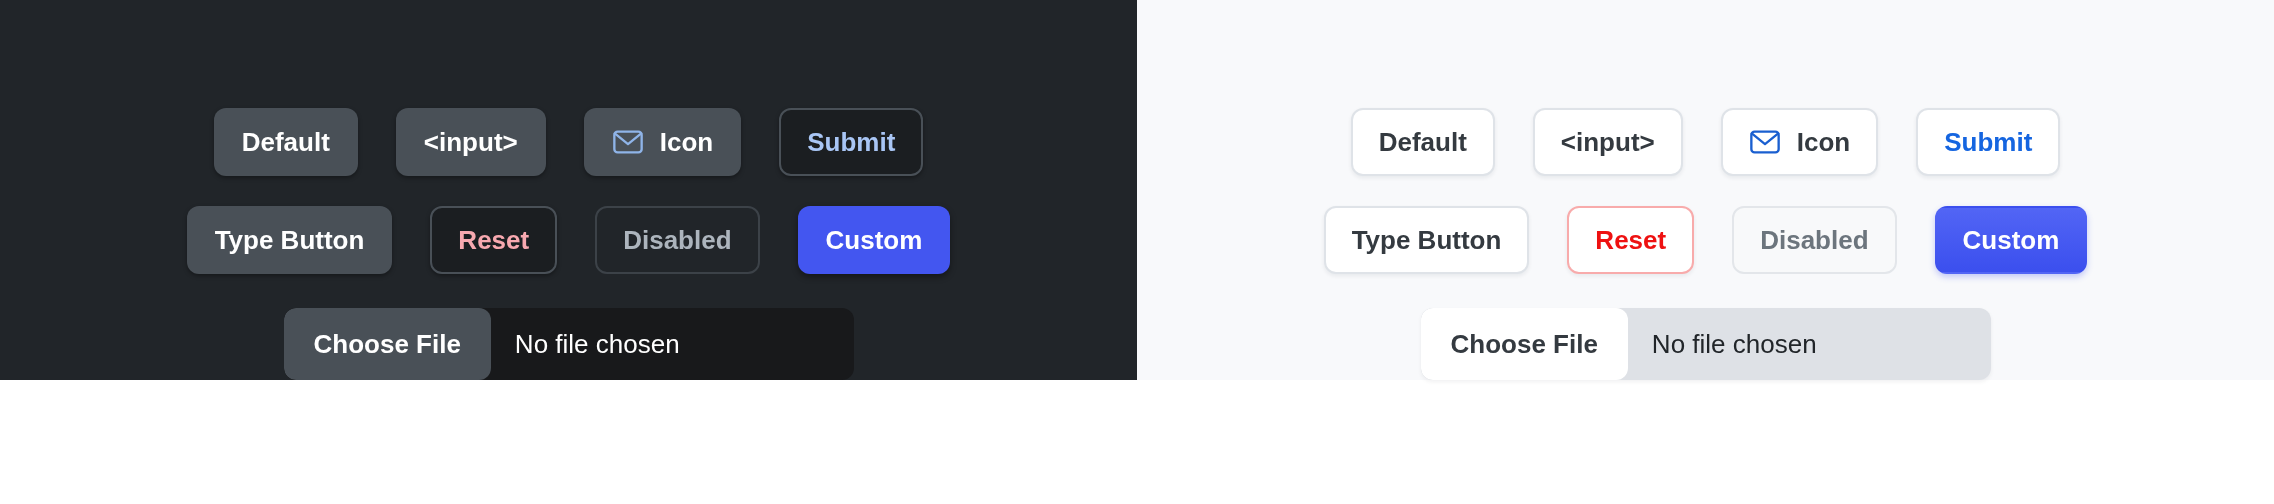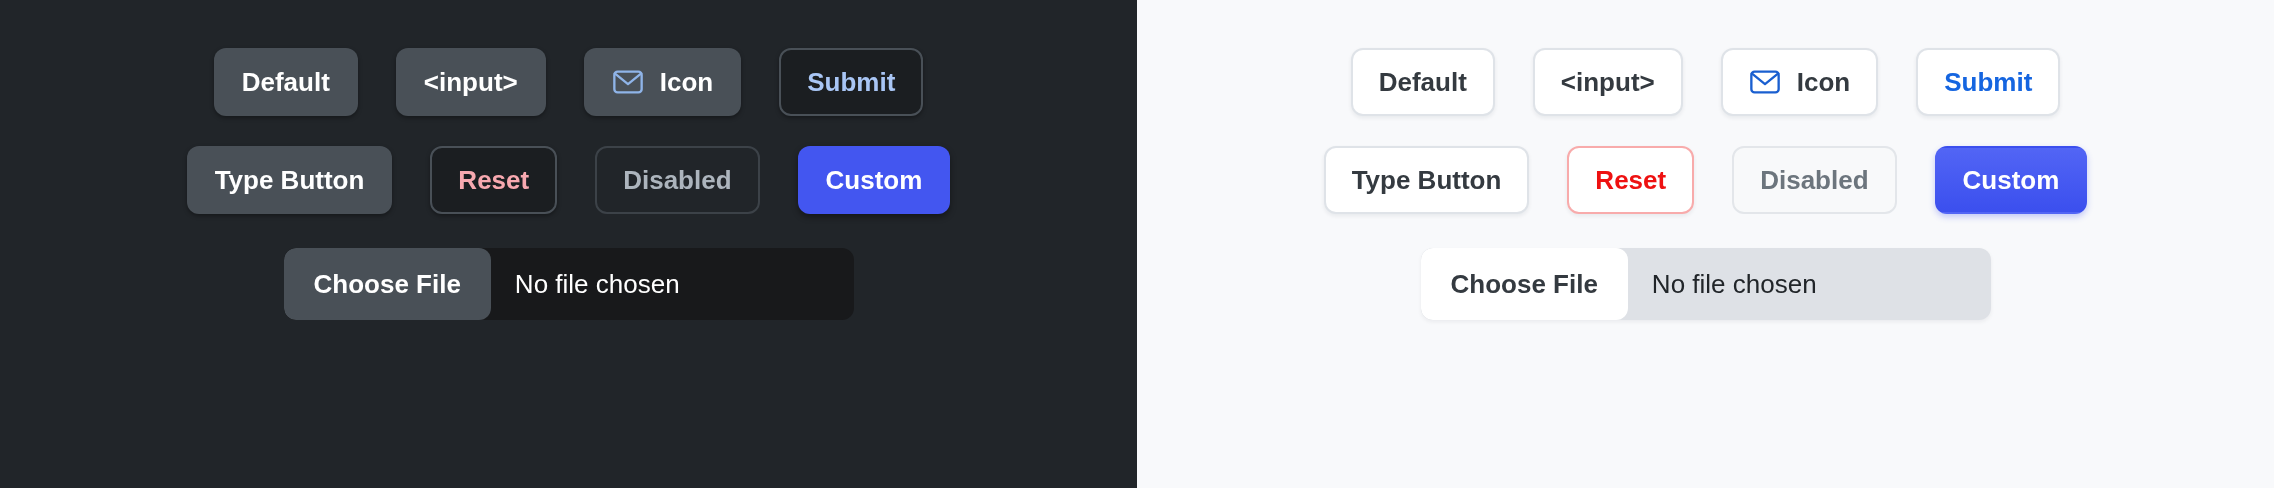--- a/index.html
+++ b/index.html
@@ -11,26 +11,26 @@
   }
 
   body {
     font-family: "Liberation Sans", sans-serif;
     display: flex;
   }
 
   
   .panel {
     width: 1137px;
-    height: 488px;
+    height: 380px;
     position: relative;
     display: flex;
     flex-direction: column;
     align-items: center;
-    justify-content: flex-start;
+    justify-content: flex-end;
     padding-top: 48px;
   }
 
   .panel.dark  { background: #212529; }
   .panel.light { background: #f8f9fb; }
 
   
   .row {
     display: flex;
     align-items: flex-start;

